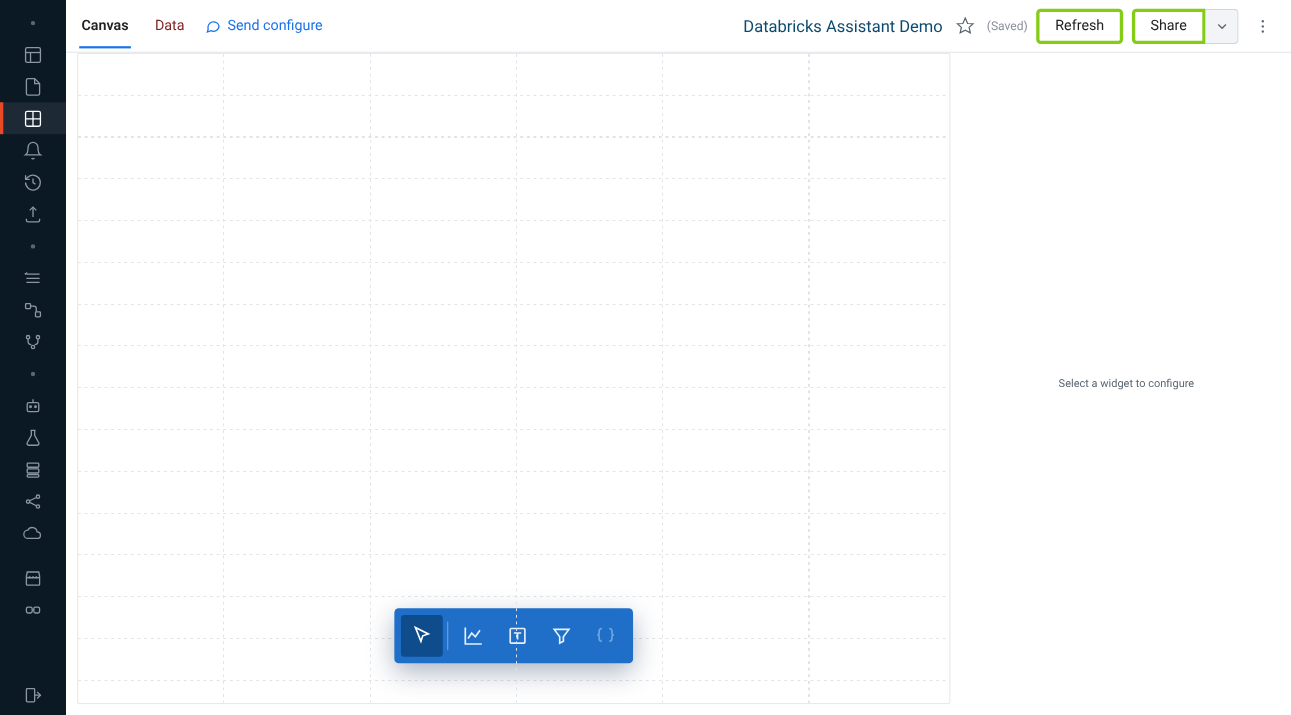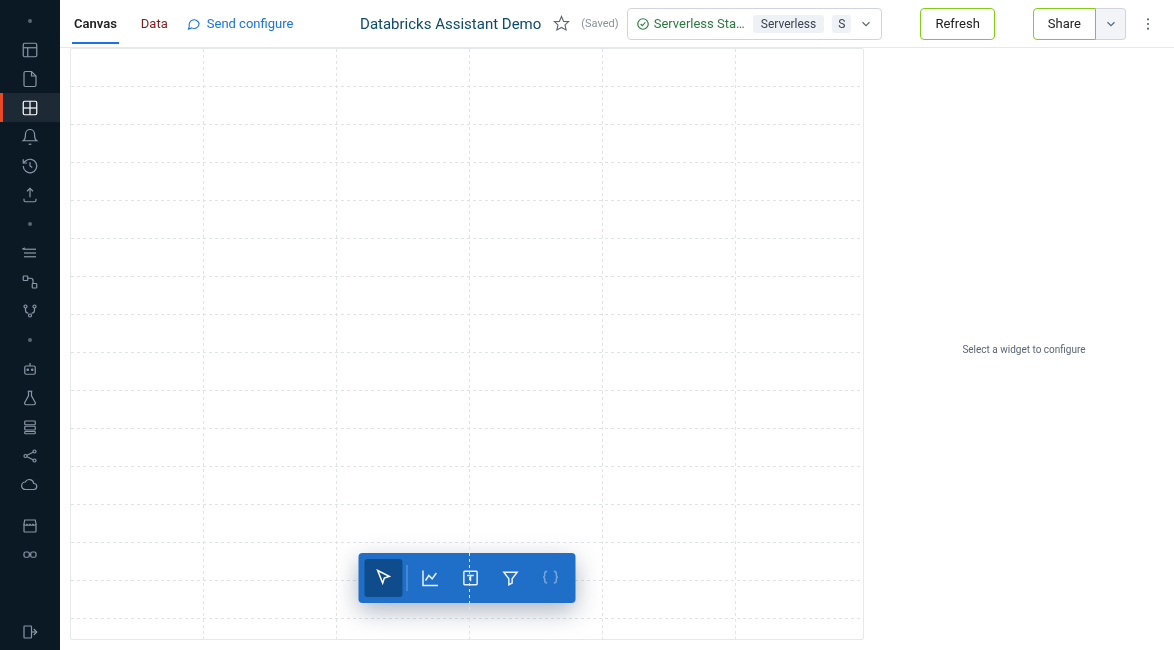--- a/index.html
+++ b/index.html
@@ -25,21 +25,21 @@
   .tab.active { color:#222; font-weight:600; border-bottom-color:#1a73e8; }
   .feedback { display:flex; align-items:center; gap:6px; color:#1a73e8; font-size:13px; margin-left: 8px; cursor:pointer; }
   .spacer { flex:1; }
   .page-title { color:#0c4a6e; font-size:15px; }
   .star-btn { display:flex; align-items:center; justify-content:center; width:24px; height:24px; cursor:pointer; }
   .saved { color:#8a919c; font-size:11px; }
   .cluster-select { display:flex; align-items:center; height:32px; border:1px solid #d0d5dd; border-radius:4px; padding:0 8px; gap:8px; cursor:pointer; max-width:260px; }
   .cluster-status { display:flex; align-items:center; gap:4px; color:#2c7a3f; font-size:13px; overflow:hidden; white-space:nowrap; text-overflow:ellipsis; max-width:110px; }
   .chip { background:#eef1f5; padding:2px 8px; border-radius:3px; color:#3b4350; font-size:12px; }
   .chip.small { padding:2px 6px; }
-  .btn { height:32px; padding:0 14px; display:flex; align-items:center; border:1px solid #84cc16; border-radius:4px; background:#fff; font-size:13px; color:#222; cursor:pointer;margin-left:30px; }
+  .btn { height:32px; padding:0 14px; display:flex; align-items:center; border:3px solid #84cc16; border-radius:4px; background:#fff; font-size:13px; color:#222; cursor:pointer; }
   .share-group { display:flex; align-items:stretch; }
   .share-group .btn { border-radius:4px 0 0 4px; }
   .share-group .caret { width:30px; display:flex; align-items:center; justify-content:center; border:1px solid #d0d5dd; border-left:none; border-radius:0 4px 4px 0; background:#f2f4f7; cursor:pointer; }
   .kebab { width:28px; height:28px; display:flex; align-items:center; justify-content:center; cursor:pointer; }
 
   
   .workspace { flex:1; display:flex; }
   .canvas-wrap { flex:1; padding:0 10px 10px 10px; display:flex; }
   .canvas { flex:1; border:1px solid #e6e8eb; border-radius:2px; position:relative; background-color:#fff; overflow:hidden; }
   .canvas::before { content:""; position:absolute; inset:0;
@@ -235,34 +235,20 @@
       <div class="spacer"></div>
 
       <div class="page-title">Databricks Assistant Demo</div>
       <div class="star-btn">
         <svg width="17" height="17" viewBox="0 0 24 24" fill="none" stroke="#5a6673" stroke-width="1.6">
             <polygon points="12 2 15 9 22 9.3 17 14 18.5 21 12 17.5 5.5 21 7 14 2 9.3 9 9"></polygon>
           </svg>
       </div>
       <div class="saved">(Saved)</div>
 
-      <div class="cluster-select">
-        <div class="cluster-status">
-          <svg width="14" height="14" viewBox="0 0 24 24" fill="none" stroke="#2c7a3f" stroke-width="2">
-              <circle cx="12" cy="12" r="9"></circle>
-              <polyline points="8 12 11 15 16 9"></polyline>
-            </svg>
-          <span>Serverless Sta…</span>
-        </div>
-        <span class="chip">Serverless</span>
-        <span class="chip small">S</span>
-        <svg width="14" height="14" viewBox="0 0 24 24" fill="none" stroke="#5a6673" stroke-width="2">
-            <polyline points="6 9 12 15 18 9"></polyline>
-          </svg>
-      </div>
 
       <div class="btn">Refresh</div>
 
       <div class="share-group">
         <div class="btn">Share</div>
         <div class="caret">
           <svg width="14" height="14" viewBox="0 0 24 24" fill="none" stroke="#5a6673" stroke-width="2">
               <polyline points="6 9 12 15 18 9"></polyline>
             </svg>
         </div>

